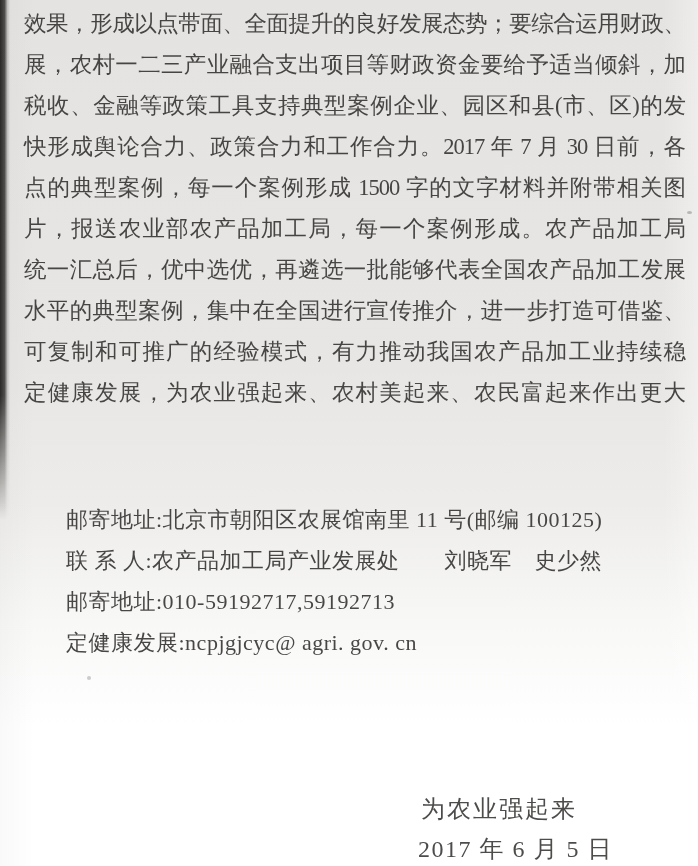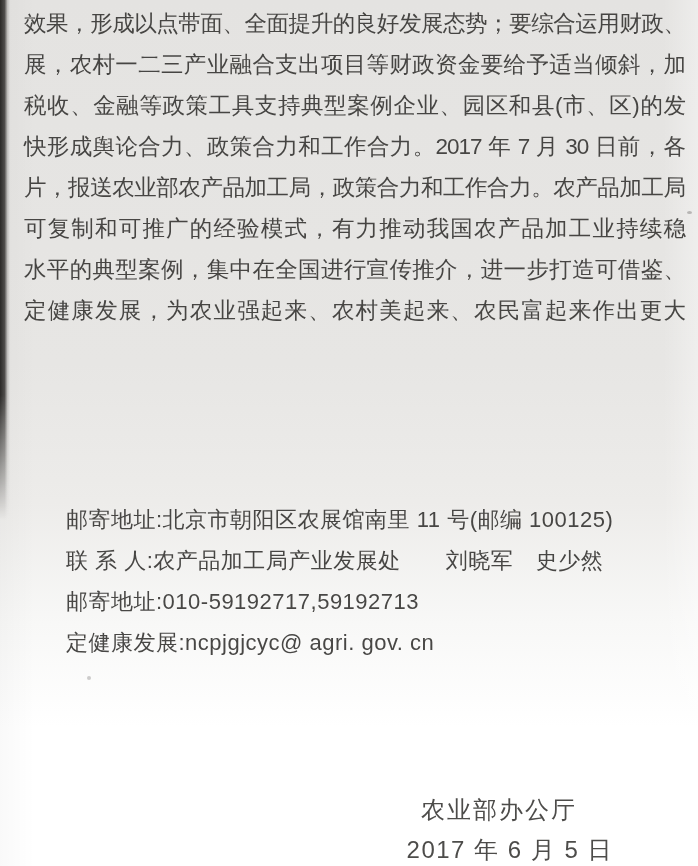--- a/index.html
+++ b/index.html
@@ -1,21 +1,21 @@
 <!DOCTYPE html>
 <html><head>
 <meta charset="utf-8">
 <style>
   html, body { margin: 0; padding: 0; background: #ffffff; }
   .page {
     position: relative;
     width: 698px;
     height: 866px;
     overflow: hidden;
-    font-family: Liberation Sans, sans-serif;
+    font-family: Liberation Serif, serif;
     color: #3f3e3c;
     background:
       linear-gradient(to right, rgba(0,0,0,0.025), rgba(0,0,0,0) 5%, rgba(0,0,0,0) 95%, rgba(255,255,255,0.35)),
       linear-gradient(to bottom, #e4e3e1 0%, #e7e6e4 42%, #edecea 58%, #f8f8f7 72%, #ffffff 84%);
   }
   
   .edge-strip {
     position: absolute;
     left: 0; top: 0;
     width: 10px; height: 520px;
@@ -81,28 +81,30 @@
 <div class="page">
   <div class="edge-strip"></div>
   <div class="speck s1"></div>
   <div class="speck s2"></div>
 
   <div class="body-text">
     <div class="bline">效果，形成以点带面、全面提升的良好发展态势；要综合运用财政、</div>
     <div class="bline">展，农村一二三产业融合支出项目等财政资金要给予适当倾斜，加</div>
     <div class="bline">税收、金融等政策工具支持典型案例企业、园区和县(市、区)的发</div>
     <div class="bline">快形成舆论合力、政策合力和工作合力。2017 年 7 月 30 日前，各</div>
-    <div class="bline">片，报送农业部农产品加工局，政策合力和工作合力。农产品加工局</div>
+    <div class="bline">点的典型案例，每一个案例形成 1500 字的文字材料并附带相关图</div>
+    <div class="bline">片，报送农业部农产品加工局，每一个案例形成。农产品加工局</div>
+    <div class="bline">统一汇总后，优中选优，再遴选一批能够代表全国农产品加工发展</div>
+    <div class="bline">水平的典型案例，集中在全国进行宣传推介，进一步打造可借鉴、</div>
     <div class="bline">可复制和可推广的经验模式，有力推动我国农产品加工业持续稳</div>
-    <div class="bline">水平的典型案例，集中在全国进行宣传推介，进一步打造可借鉴、</div>
     <div class="bline">定健康发展，为农业强起来、农村美起来、农民富起来作出更大</div>
   </div>
 
   <div class="contact">
     <div class="cline">邮寄地址:北京市朝阳区农展馆南里 11 号(邮编 100125)</div>
     <div class="cline">联 系 人:农产品加工局产业发展处　　刘晓军　史少然</div>
     <div class="cline">邮寄地址:010-59192717,59192713</div>
     <div class="cline">定健康发展:ncpjgjcyc@ agri. gov. cn</div>
   </div>
 
-  <div class="sig-org">农业部办公厅</div>
+  <div class="sig-org">为农业强起来</div>
   <div class="sig-date">2017 年 6 月 5 日</div>
 </div>
 
 </body></html>

